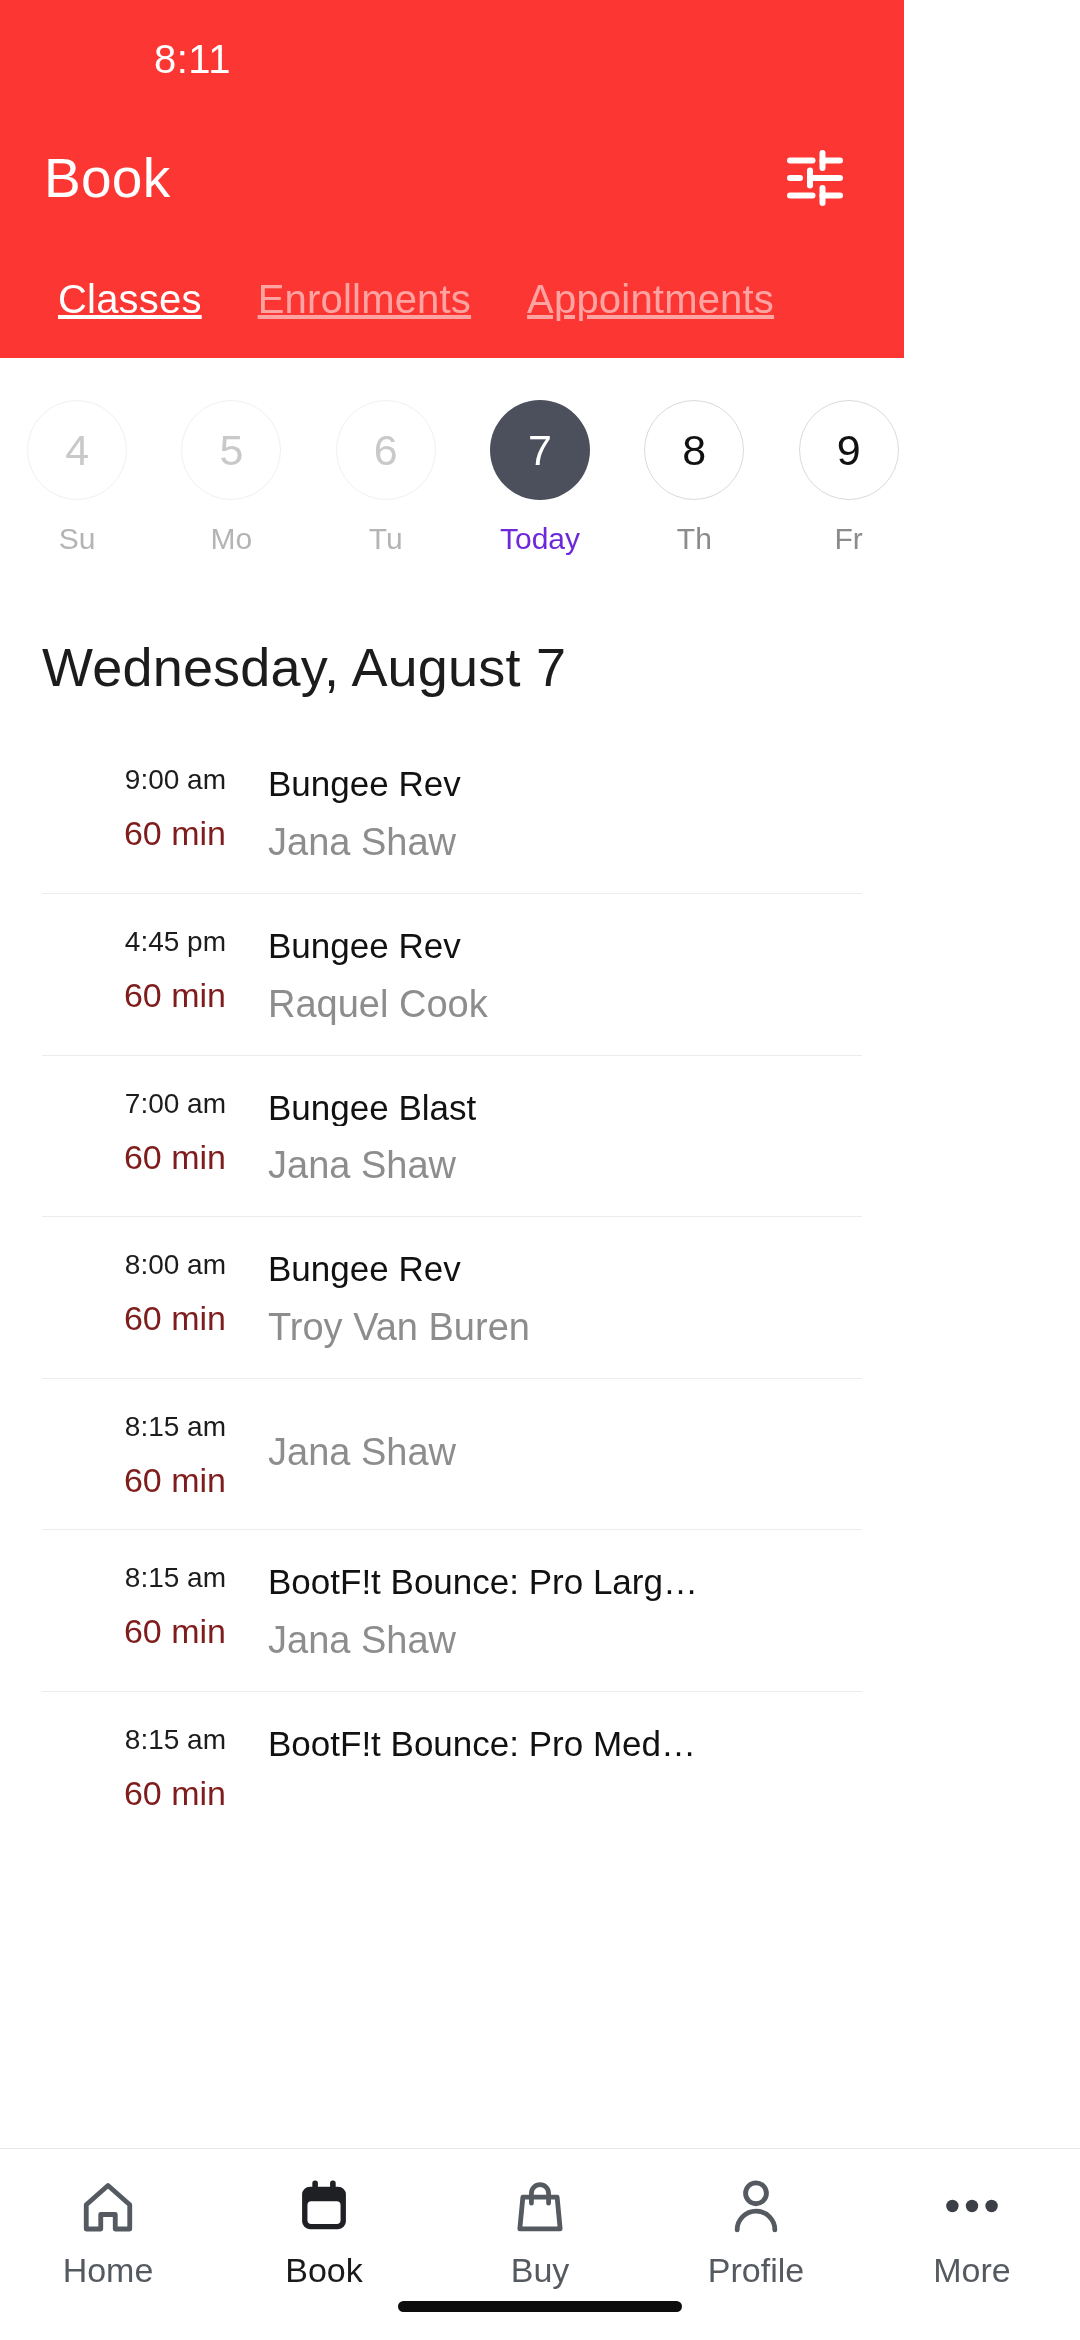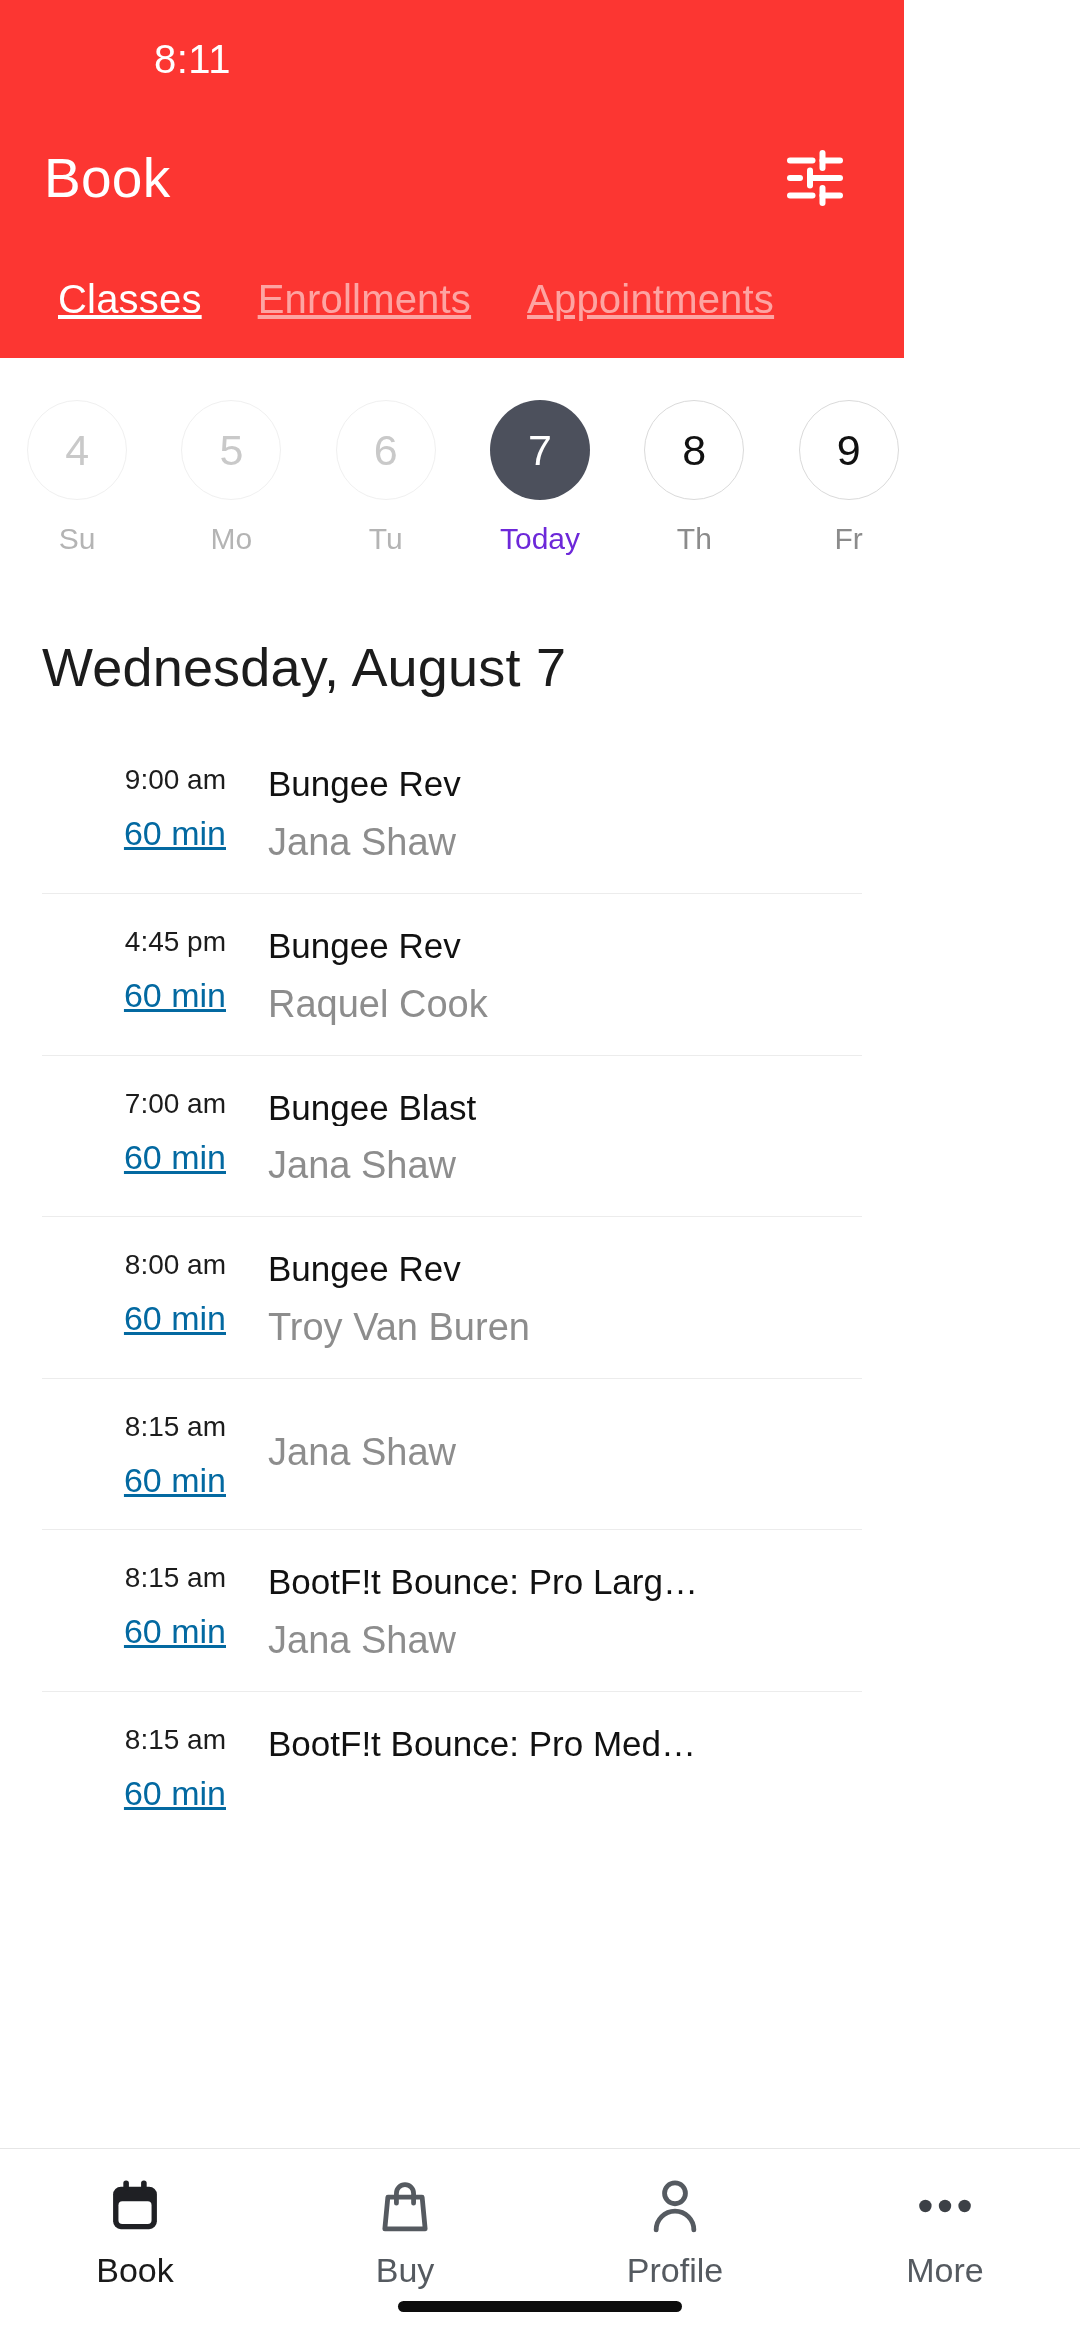--- a/index.html
+++ b/index.html
@@ -56,21 +56,21 @@
   .classlist { flex: 1 1 auto; overflow: hidden; }
   .classrow {
     display: flex; align-items: flex-start;
     padding: 34px 0 32px 0;
     margin: 0 42px;
     border-top: 1.5px solid #ececec;
   }
   .classrow:first-child { border-top: none; }
   .timecol { width: 184px; flex: 0 0 184px; text-align: right; padding-right: 0; }
   .ctime { font-size: 28px; color: #1c1c1c; line-height: 1; }
-  .cdur  { font-size: 34px; color: #0369a1; margin-top: 22px; line-height: 1; text-decoration: underline; }
+  .cdur  { font-size: 34px; color: #7f1d1d; margin-top: 22px; line-height: 1; }
   .infocol { flex: 1 1 auto; padding-left: 42px; min-width: 0; }
   .cname {
     font-size: 35px; color: #111111; line-height: 1.05;
     white-space: nowrap; overflow: hidden; text-overflow: clip;
   }
   .cteacher { font-size: 38px; color: #8d8d8d; margin-top: 20px; line-height: 1; }
 
   
   .tabbar {
     position: absolute; left: 0; bottom: 0; width: 1080px; height: 192px;
@@ -238,20 +238,28 @@
       <div class="infocol">
         <div class="cname">BootF!t Bounce: Pro Med…</div>
         <div class="cteacher"></div>
       </div>
     </div>
 
   </div>
 
   <div class="tabbar">
 
+    <div class="tabitem">
+      <div class="tabicon">
+        <svg width="58" height="56" viewBox="0 0 24 23">
+          <path d="M3 11 L12 3 L21 11 L21 21 L15 21 L15 15 L9 15 L9 21 L3 21 Z" fill="none" stroke="#555a60" stroke-width="2" stroke-linejoin="round"></path>
+        </svg>
+      </div>
+      <div class="tablabel">Home</div>
+    </div>
 
     <div class="tabitem active">
       <div class="tabicon">
         <svg width="54" height="56" viewBox="0 0 22 23">
           <rect x="2" y="3.6" width="18" height="17.4" rx="3.2" fill="#1f2024"></rect>
           <rect x="4.2" y="9.6" width="13.6" height="9.3" rx="1.6" fill="#ffffff"></rect>
           <rect x="6.2" y="1" width="2.3" height="4" rx="1.1" fill="#1f2024"></rect>
           <rect x="13.5" y="1" width="2.3" height="4" rx="1.1" fill="#1f2024"></rect>
         </svg>
       </div>

